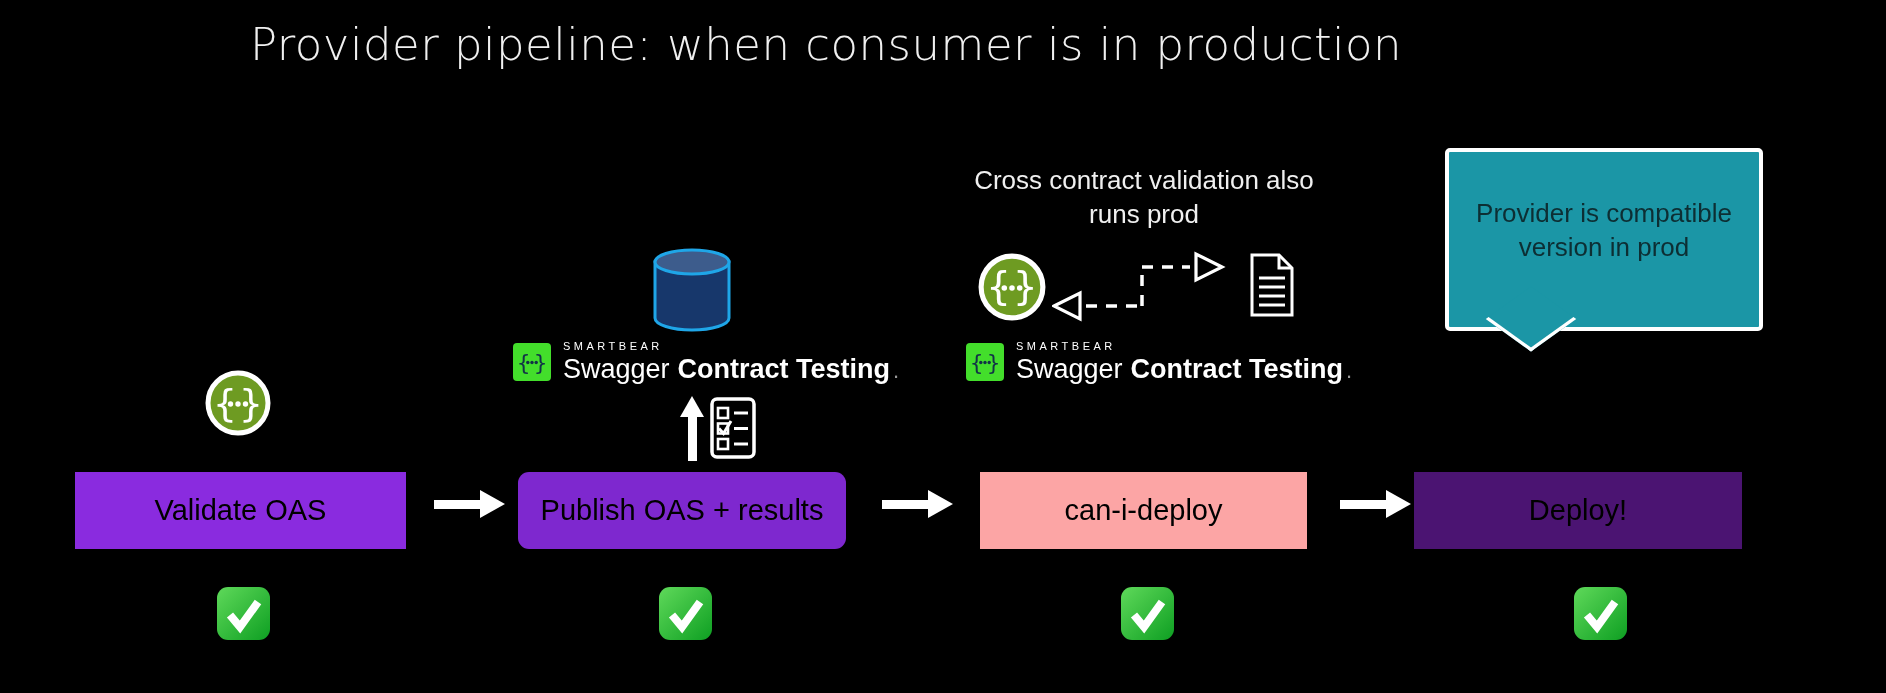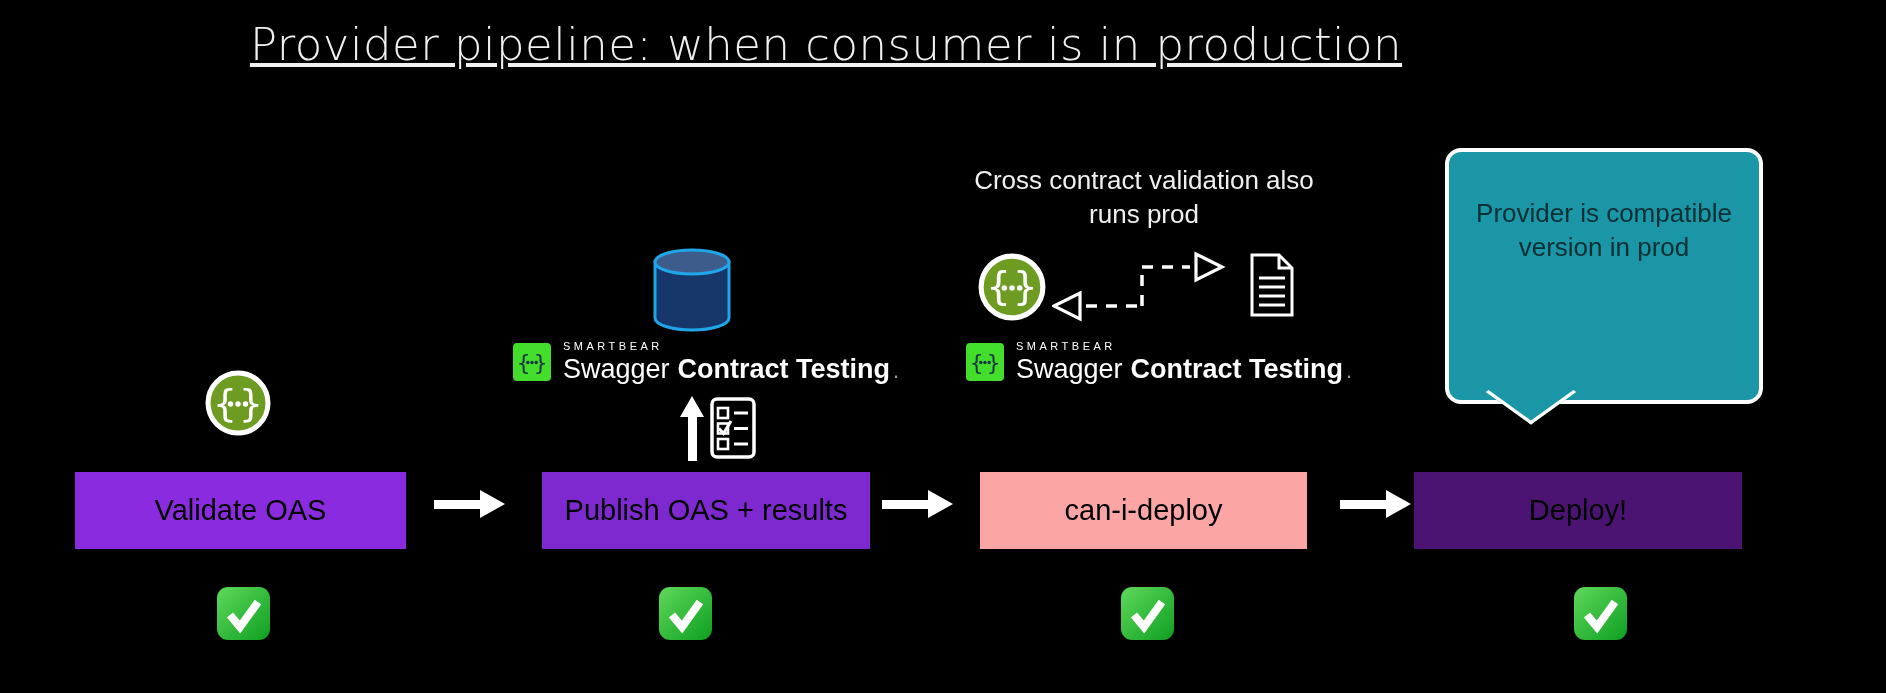--- a/index.html
+++ b/index.html
@@ -7,30 +7,29 @@
     position:relative;
     width:1886px;height:693px;
     overflow:hidden;
     font-family:"Liberation Sans",sans-serif;
   }
   .title{
     position:absolute;left:246px;top:18px;width:1160px;
     text-align:center;font-size:45px;font-weight:300;
     color:#f0f0f0;letter-spacing:.5px;
     font-family:"DejaVu Sans",sans-serif;
-    text-decoration:underline;
   }
   
   .step{
     position:absolute;top:472px;height:77px;
     display:flex;align-items:center;justify-content:center;
     font-size:29px;
   }
   .step.s1{left:75px;width:331px;}
-  .step.s2{left:542px;width:328px;}
+  .step.s2{left:518px;width:328px;border-radius:11px;}
   .step.s3{left:980px;width:327px;}
   .step.s4{left:1414px;width:328px;}
   
   .flow-arrow{position:absolute;top:490px;display:flex;align-items:center;}
   .flow-arrow .stem{width:46px;height:9px;background:#fff;}
   .flow-arrow .head{width:0;height:0;border-top:14px solid transparent;border-bottom:14px solid transparent;border-left:25px solid #fff;}
   .fa1{left:434px;} .fa2{left:882px;} .fa3{left:1340px;}
   
   .check{position:absolute;top:586px;}
   .ck1{left:216px;} .ck2{left:658px;} .ck3{left:1120px;} .ck4{left:1573px;}
@@ -54,22 +53,22 @@
   .up-arrow .head{width:0;height:0;margin:0 auto;border-left:12px solid transparent;border-right:12px solid transparent;border-bottom:21px solid #fff;}
   .up-arrow .stem{width:9px;height:44px;margin:0 auto;background:#fff;}
   .checklist{position:absolute;left:710px;top:397px;}
   
   .note{position:absolute;left:944px;top:163px;width:400px;text-align:center;
         font-size:26px;line-height:34px;color:#f0f0f0;}
   .dashed-arrows{position:absolute;left:1052px;top:249px;}
   .doc{position:absolute;left:1247px;top:252px;}
   
   .bubble{
-    position:absolute;left:1445px;top:148px;width:318px;height:256px;
-    box-sizing:border-box;border:4px solid #fff;border-radius:16px;
+    position:absolute;left:1445px;top:148px;width:318px;height:183px;
+    box-sizing:border-box;border:4px solid #fff;border-radius:5px;
     padding-top:44px;text-align:center;
     font-size:26px;line-height:34px;color:#0d2e33;
   }
   .bubble .tail{
     position:absolute;left:50px;bottom:-24px;width:60px;height:60px;
     border-right:4px solid #fff;border-bottom:4px solid #fff;
     transform:scaleY(.72) rotate(45deg);
   }
   .hidden-defs{position:absolute;width:0;height:0;}
 </style>

